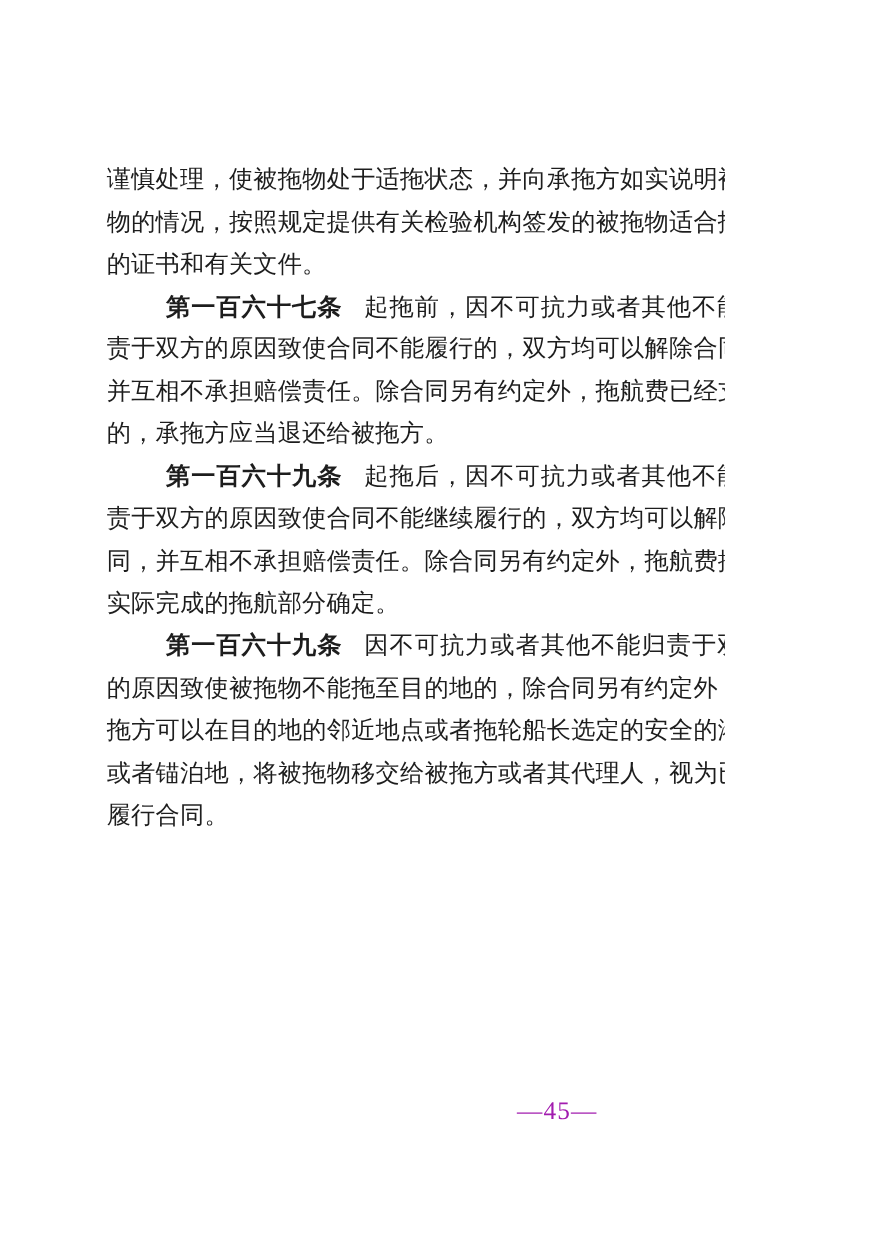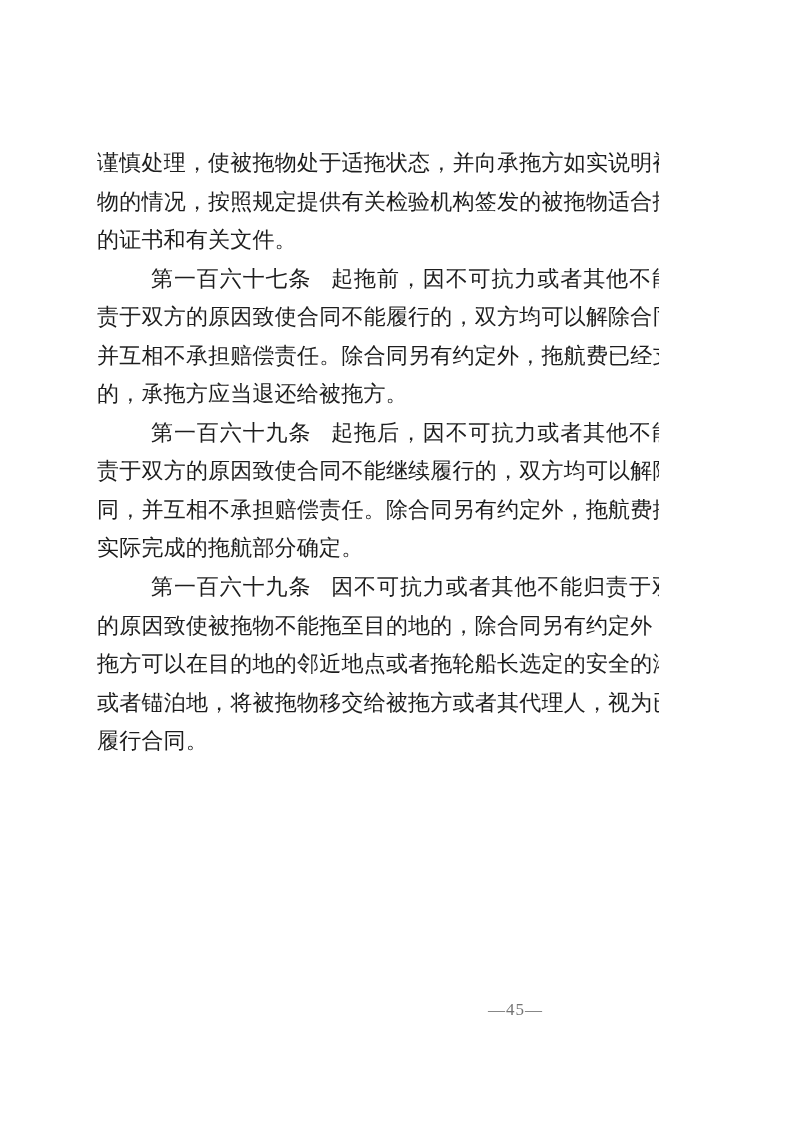--- a/index.html
+++ b/index.html
@@ -28,35 +28,35 @@
     font-size: 22px;
     line-height: 38.55px;
     text-align: justify;
     letter-spacing: 0.2px;
     word-break: break-all;
   }
   .para.indent {
     text-indent: 54px;
   }
   .art {
-    font-weight: normal;
+    font-weight: bold;
     margin-right: 0.9em;
   }
   .art:empty {
     display: none;
     margin: 0;
   }
   .pagenum {
     position: absolute;
     top: 999px;
     right: 116px;
-    font-size: 17px;
+    font-size: 23px;
     line-height: 22px;
     letter-spacing: 1px;
-    color: #737373;
+    color: #a21caf;
   }
 </style>
 </head>
 <body>
 
 <div class="page">
   <div class="content">
 
     <p class="para"><span>谨慎处理，使被拖物处于适拖状态，并向承拖方如实说明被拖物的情况，按照规定提供有关检验机构签发的被拖物适合拖航的证书和有关文件。</span></p>
 

